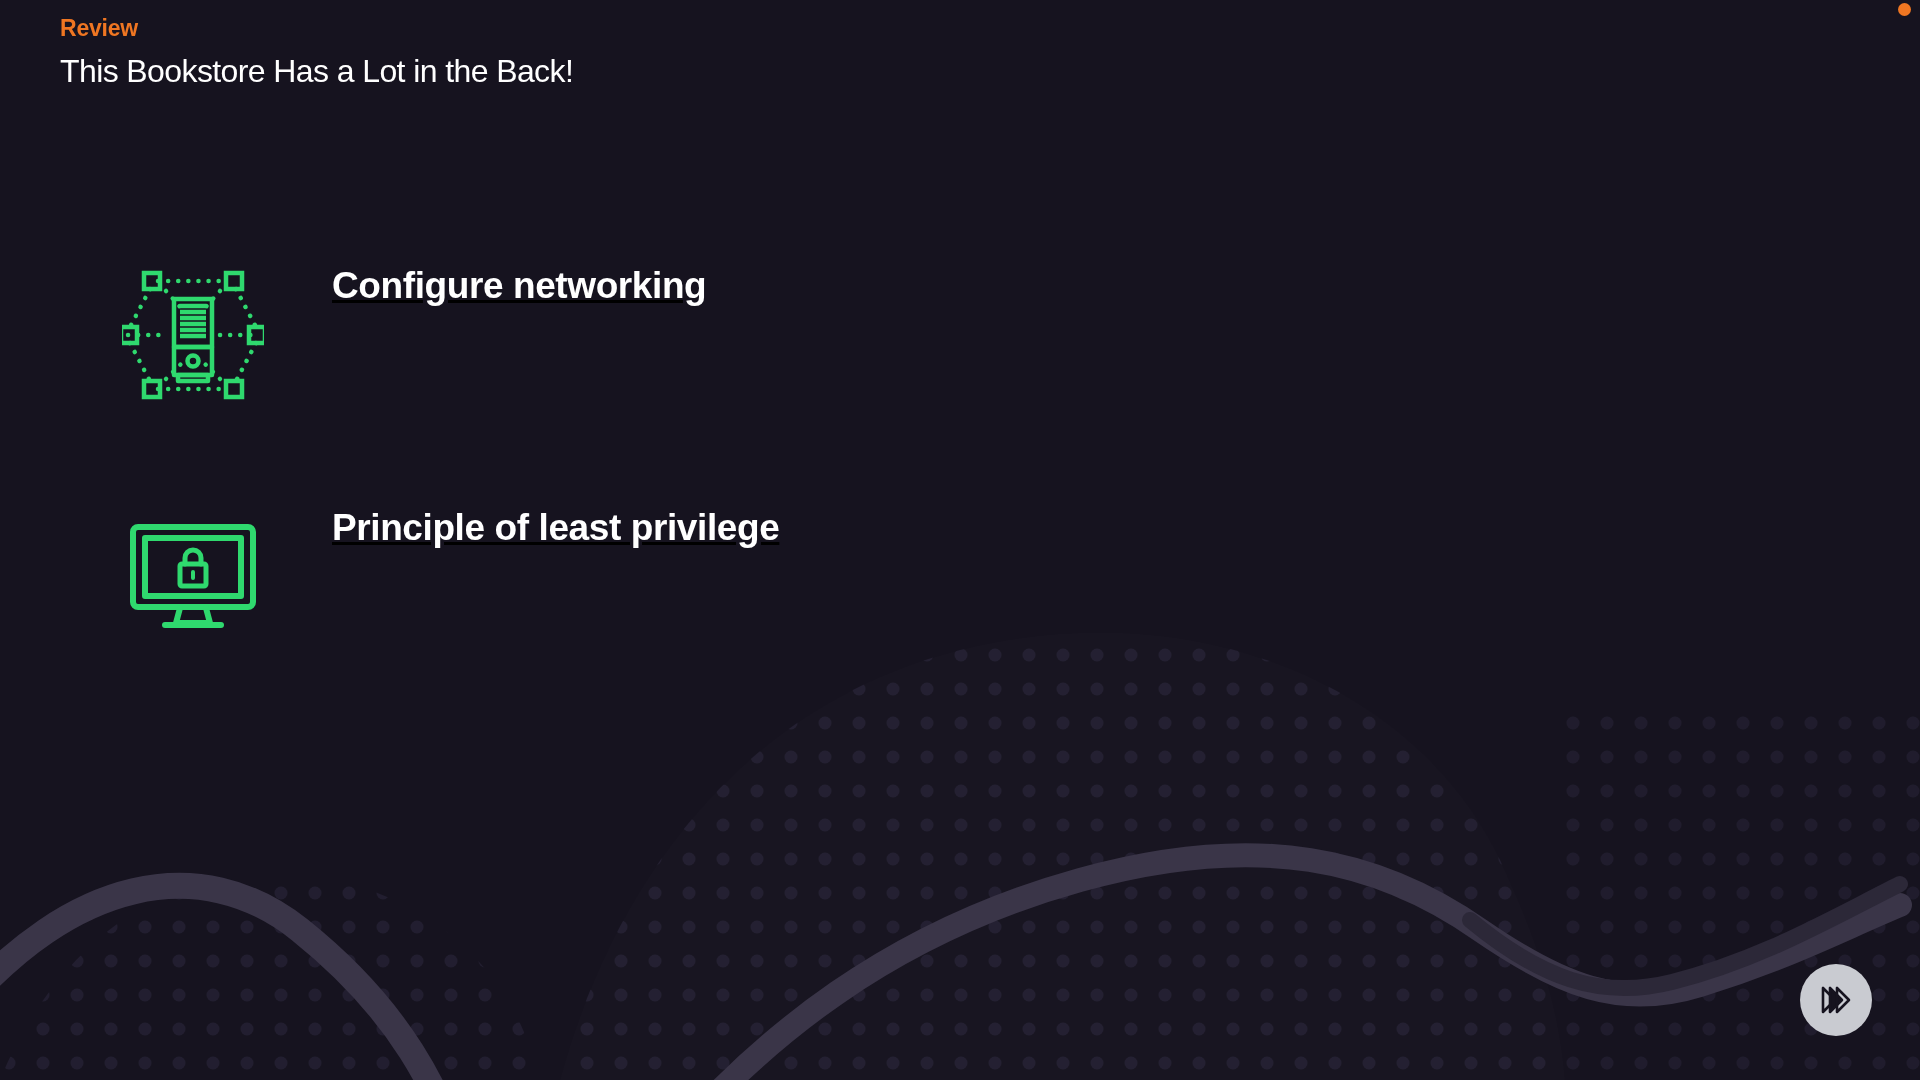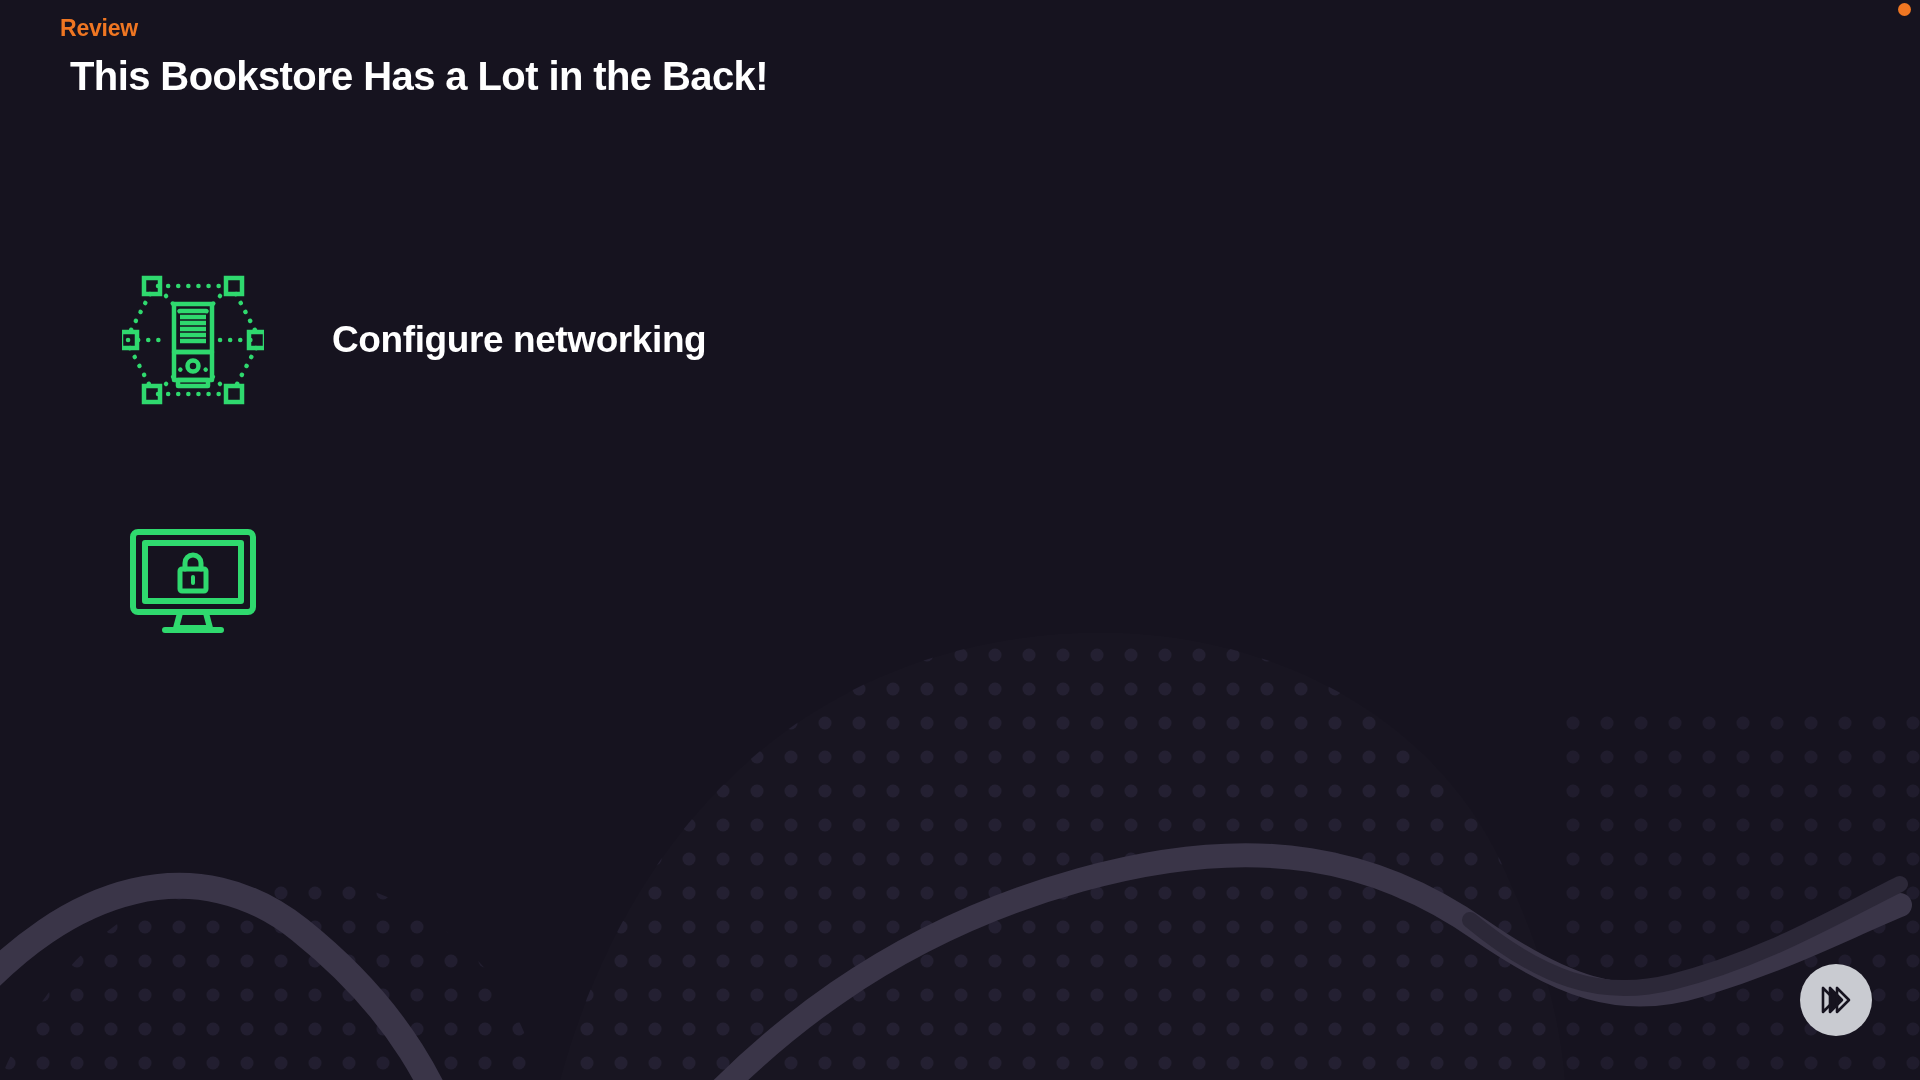--- a/index.html
+++ b/index.html
@@ -27,35 +27,35 @@
   .header { position:absolute; left:60px; top:16px; z-index:5; }
   .eyebrow {
     color:#ef7622;
     font-size:23px;
     font-weight:bold;
     letter-spacing:-0.2px;
     line-height:1.1;
   }
   .slide-title {
     color:#ffffff;
-    font-size:40px;
-    font-weight:bold;
+    font-size:32px;
+    font-weight:normal;
     letter-spacing:-0.6px;
     line-height:1.25;
     margin-top:10px;
     white-space:nowrap;
-    margin-left:10px;
   }
 
   
   .points { position:absolute; left:118px; top:265px; z-index:5; }
   .point-row {
     display:flex;
-    align-items:center;
+    align-items:flex-start;
     height:150px;
+    text-decoration:underline;
   }
   .point-row + .point-row { margin-top:92px; }
   .point-icon {
     width:150px; height:140px;
     flex:0 0 150px;
     display:flex; align-items:center; justify-content:center;
   }
   .point-label {
     color:#ffffff;
     font-size:37px;
@@ -187,20 +187,21 @@
             <path d="M52,86 L48,101 L82,101 L78,86"></path>
             <line x1="37" y1="103" x2="93" y2="103"></line>
           </g>
           <g stroke="#2fd96e" fill="none" stroke-width="5" stroke-linejoin="round" stroke-linecap="round">
             <rect x="52" y="42" width="26" height="22" rx="2"></rect>
             <path d="M57,42 L57,36 A8,8 0 0,1 73,36 L73,42"></path>
             <line x1="65" y1="50" x2="65" y2="56" stroke-width="4"></line>
           </g>
         </svg>
       </div>
+      <div class="point-label">Principle of least privilege</div>
     </div>
 
   </div>
 
   <div class="corner-badge">
     <svg width="40" height="40" viewBox="0 0 40 40" xmlns="http://www.w3.org/2000/svg">
       <g stroke="#16131f" fill="none" stroke-width="2.6" stroke-linejoin="round">
         <path d="M7,8 L7,32 L19,20 Z"></path>
         <path d="M14,8 L14,32 L26,20 Z" fill="#16131f"></path>
         <path d="M21,8 L21,32 L33,20 Z"></path>

